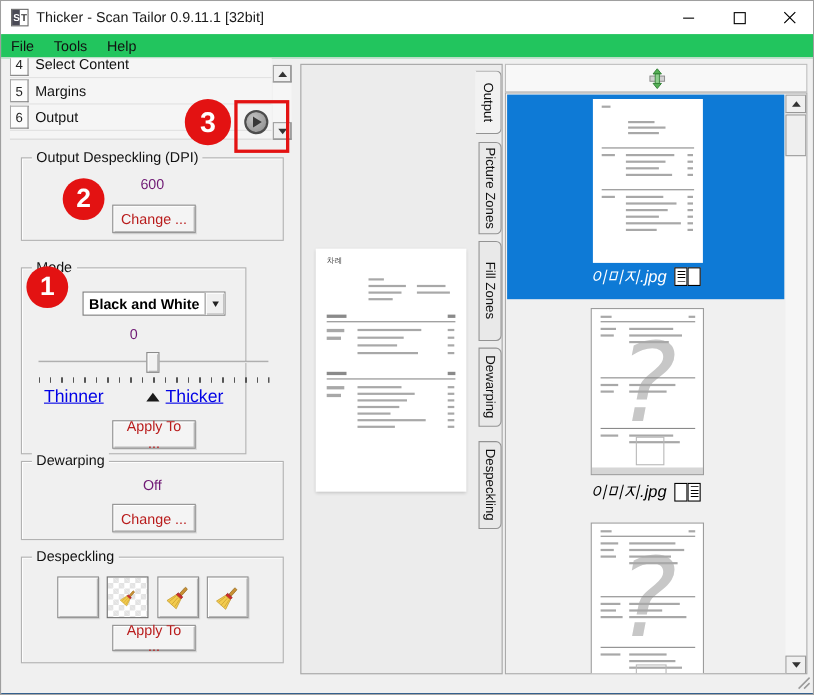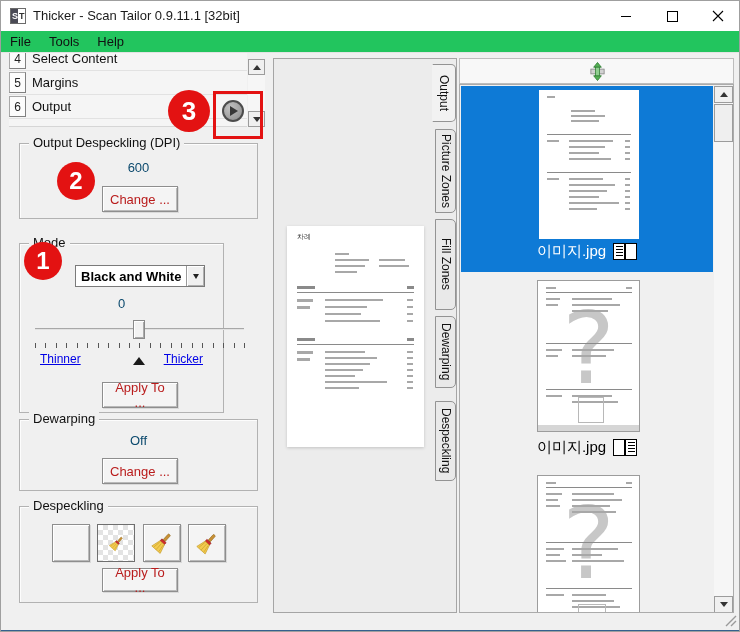--- a/index.html
+++ b/index.html
@@ -40,22 +40,22 @@
   
   #play-button{width:22px;height:22px;border-radius:50%;border:2px solid #4c4c4c;box-sizing:border-box;
                background:radial-gradient(circle at 35% 32%,#c2c2c2,#8b8b8b);display:flex;align-items:center;justify-content:center;}
   #play-button .tri{width:0;height:0;border-top:5px solid transparent;border-bottom:5px solid transparent;border-left:8px solid #383838;margin-left:2px;}
   
   .gb{border:1px solid #b2b2b2;box-shadow:1px 1px 0 #fdfdfd inset;box-sizing:border-box;}
   .gb-label{position:absolute;top:-9px;left:9px;background:#f0f0f0;padding:0 4px;font-size:13px;color:#111;}
   .btn{position:absolute;background:#f4f4f4;border:1px solid #8e8e8e;box-sizing:border-box;
        box-shadow:inset 1px 1px 0 #ffffff,inset -1px -1px 0 #b9b9b9,1px 1px 0 #d9d9d9;
        font-size:13px;color:#b91c1c;display:flex;align-items:center;justify-content:center;font-family:inherit;}
-  .center-text{width:100%;text-align:center;font-size:13px;color:#0c4a6e;}
-  .link{font-size:12px;color:#0000e6;text-decoration:underline;text-align:right;}
+  .center-text{width:100%;text-align:center;font-size:13px;color:#701a75;}
+  .link{font-size:16px;color:#0000e6;text-decoration:underline;text-align:right;}
   
   #mode-select{background:#fff;border:1px solid #7a7a7a;box-sizing:border-box;display:flex;align-items:center;font-weight:bold;}
   #mode-select .val{flex:1;font-size:13px;padding-left:5px;color:#000;white-space:nowrap;}
   #mode-select .drop{width:17px;height:100%;background:#f0f0f0;border-left:1px solid #9a9a9a;
                      box-shadow:inset 1px 1px 0 #fff,inset -1px -1px 0 #b0b0b0;display:flex;align-items:center;justify-content:center;}
   .tri-dn-sm{width:0;height:0;border-left:3.5px solid transparent;border-right:3.5px solid transparent;border-top:5px solid #222;}
   
   #slider-track{height:2px;background:linear-gradient(#8a8a8a,#ffffff);}
   #slider-handle{background:#f2f2f2;border:1px solid #8a8a8a;box-shadow:inset 1px 1px 0 #fff,inset -1px -1px 0 #aaa;box-sizing:border-box;}
   #slider-ticks{background:repeating-linear-gradient(to right,#555 0,#555 1px,transparent 1px,transparent 10.45px);}
@@ -70,21 +70,21 @@
   
   #preview-panel{left:272px;top:57px;width:184px;height:555px;background:#ececec;border:1px solid #a5a5a5;box-sizing:border-box;}
   #doc-page{left:13px;top:167px;width:137px;height:221px;background:#fff;box-shadow:0 1px 3px rgba(0,0,0,.18);}
   .tl{position:absolute;background:#a8a8a8;}
   .tl.dark{background:#8a8a8a;}
   .vtab{position:absolute;background:#e9e9e9;border:1px solid #939393;border-radius:0 5px 5px 0;box-sizing:border-box;
         writing-mode:vertical-rl;display:flex;align-items:center;justify-content:center;font-size:12px;color:#111;}
   .vtab.active{background:#f2f2f2;border-left-color:#f2f2f2;}
   
   #thumb-strip{left:458px;top:57px;width:275px;height:26px;background:#f8f8f8;border:1px solid #bdbdbd;box-sizing:border-box;}
-  #thumb-area{left:458px;top:83px;width:275px;height:529px;background:#f0f0f0;border:1px solid #ababab;box-sizing:border-box;overflow:hidden;}
+  #thumb-area{left:458px;top:83px;width:275px;height:529px;background:#f0f0f0;border:1px solid #ababab;box-sizing:border-box;overflow:hidden;font-style:italic;}
   .thumb-item{position:absolute;left:1px;width:252px;}
   .thumb-page{position:absolute;background:#fff;}
   .qpage{border:1px solid #9c9c9c;box-sizing:border-box;box-shadow:inset 0 -6px 0 #d6d6d6;}
   .qmark{position:absolute;width:100%;top:8px;text-align:center;font-size:100px;line-height:120px;color:#c7c7c7;font-family:"DejaVu Sans",sans-serif;}
   .thumb-label-row{position:absolute;left:0;width:100%;display:flex;align-items:center;justify-content:center;gap:7px;}
   .thumb-label{font-size:15px;}
   .page-pair{display:flex;}
   .pp{width:12px;height:17px;border:1.5px solid #000;background:#fff;box-sizing:border-box;position:relative;}
   .pp.lines::before{content:"";position:absolute;left:1.5px;right:1.5px;top:2px;height:10px;
       background:repeating-linear-gradient(#000 0,#000 1px,transparent 1px,transparent 3px);}

